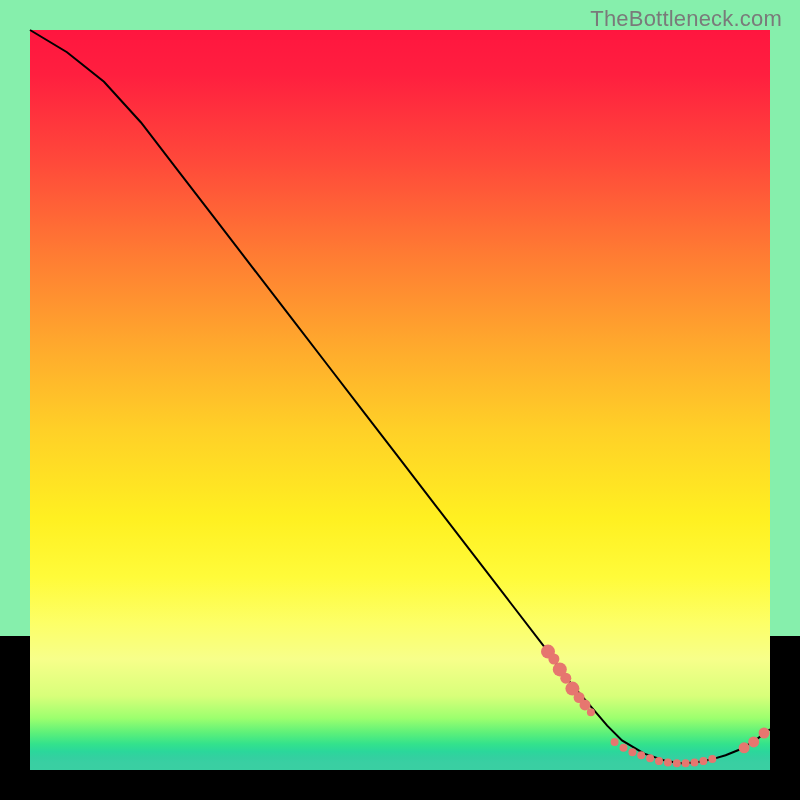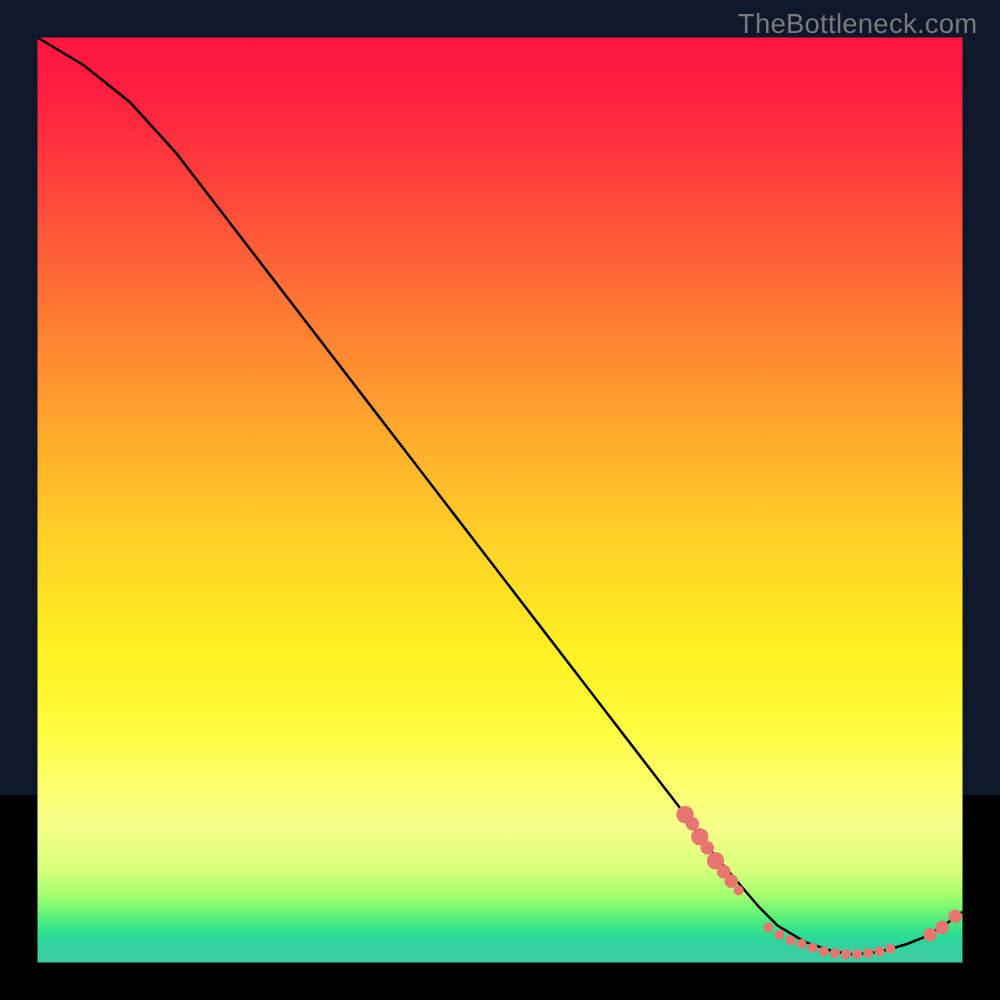--- a/index.html
+++ b/index.html
@@ -8,21 +8,21 @@
     width: 800px;
     height: 800px;
     background: #000;
     overflow: hidden;
     font-family: Arial, Helvetica, sans-serif;
   }
   .frame {
     position: relative;
     width: 800px;
     height: 636px;
-    background: #0f172a;
+    background: #86efac;
   }
   .watermark {
     position: absolute;
     top: 6px;
     right: 18px;
     color: #7a7a7a;
     font-size: 22px;
     font-weight: 500;
     letter-spacing: 0.2px;
   }

